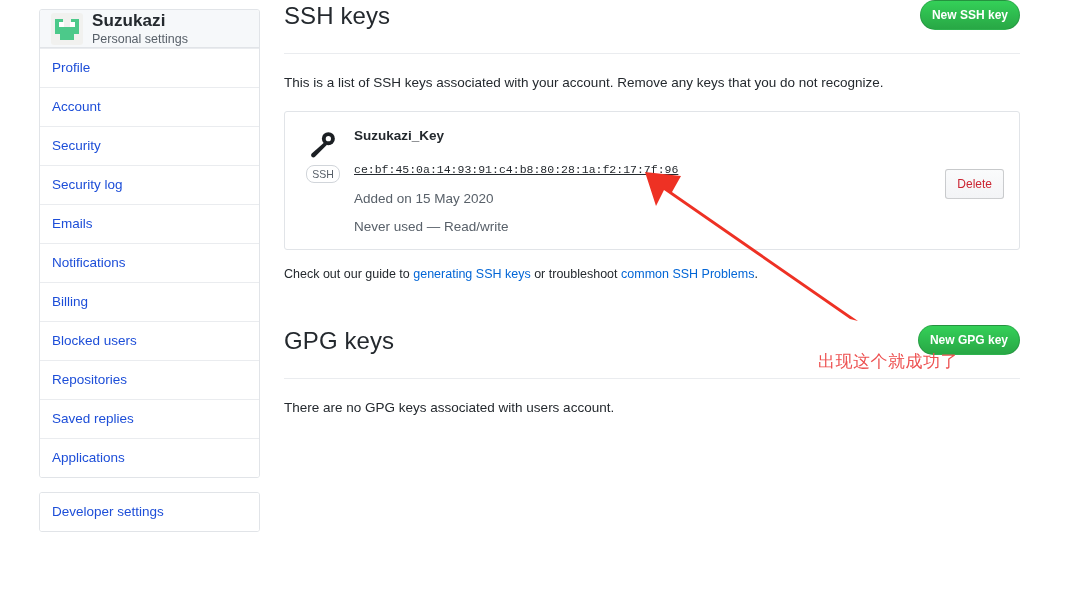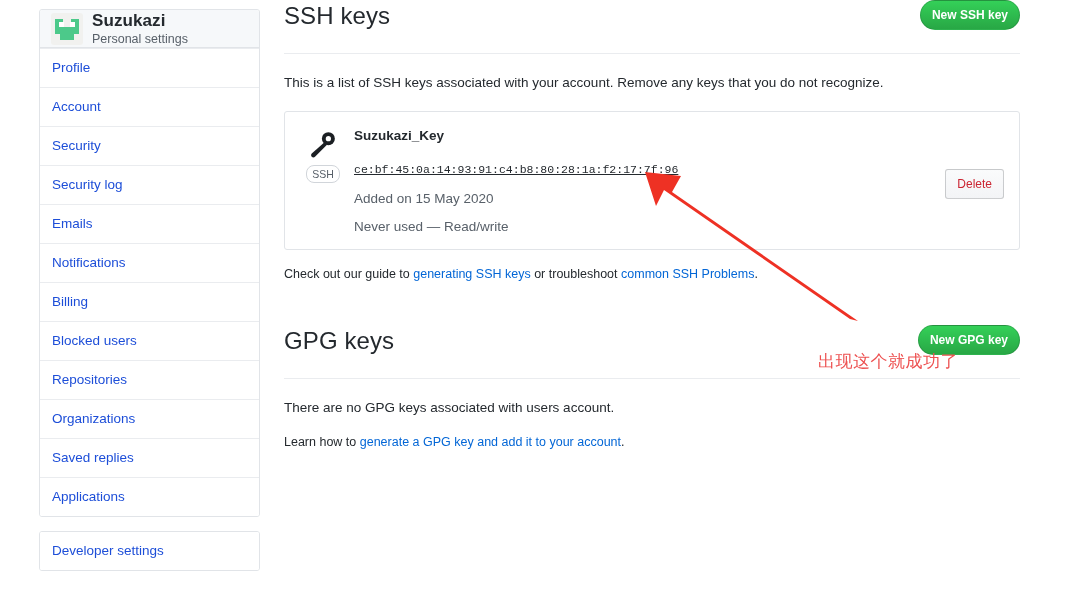--- a/index.html
+++ b/index.html
@@ -274,21 +274,20 @@
 
     <a class="side-item">Profile</a>
     <a class="side-item">Account</a>
     <a class="side-item">Security</a>
     <a class="side-item">Security log</a>
     <a class="side-item">Emails</a>
     <a class="side-item">Notifications</a>
     <a class="side-item">Billing</a>
     <a class="side-item">Blocked users</a>
     <a class="side-item">Repositories</a>
-    <a class="side-item">Organizations</a>
     <a class="side-item">Saved replies</a>
     <a class="side-item">Applications</a>
   </div>
 
   <div class="side-box" id="dev-box">
     <a class="side-item">Developer settings</a>
   </div>
 
 </div>
 
@@ -325,23 +324,20 @@
     <span>Check out our guide to </span><a class="inline-link">generating SSH keys</a><span> or troubleshoot </span><a class="inline-link">common SSH Problems</a><span>.</span>
   </div>
 
   <div class="sec-head" style="margin-top:42px;gap:28px;">
     <h2 class="sec-title">GPG keys</h2>
     <button class="btn-green">New GPG key</button>
   </div>
 
   <div class="empty-line" style="margin-top:19px;">There are no GPG keys associated with users account.</div>
 
-  <div class="learn-line" style="margin-top:15px;">
-    <span>Learn how to </span><a class="inline-link">generate a GPG key and add it to your account</a><span>.</span>
-  </div>
 
 </div>
 
 <div id="overlay">
   <svg width="1075" height="597">
     <polygon fill="#ee3124" points="858,321 672,192 681,176 645,172 656,206 664,190 850,319"></polygon>
   </svg>
   <div id="cn-note">出现这个就成功了</div>
 </div>
 

